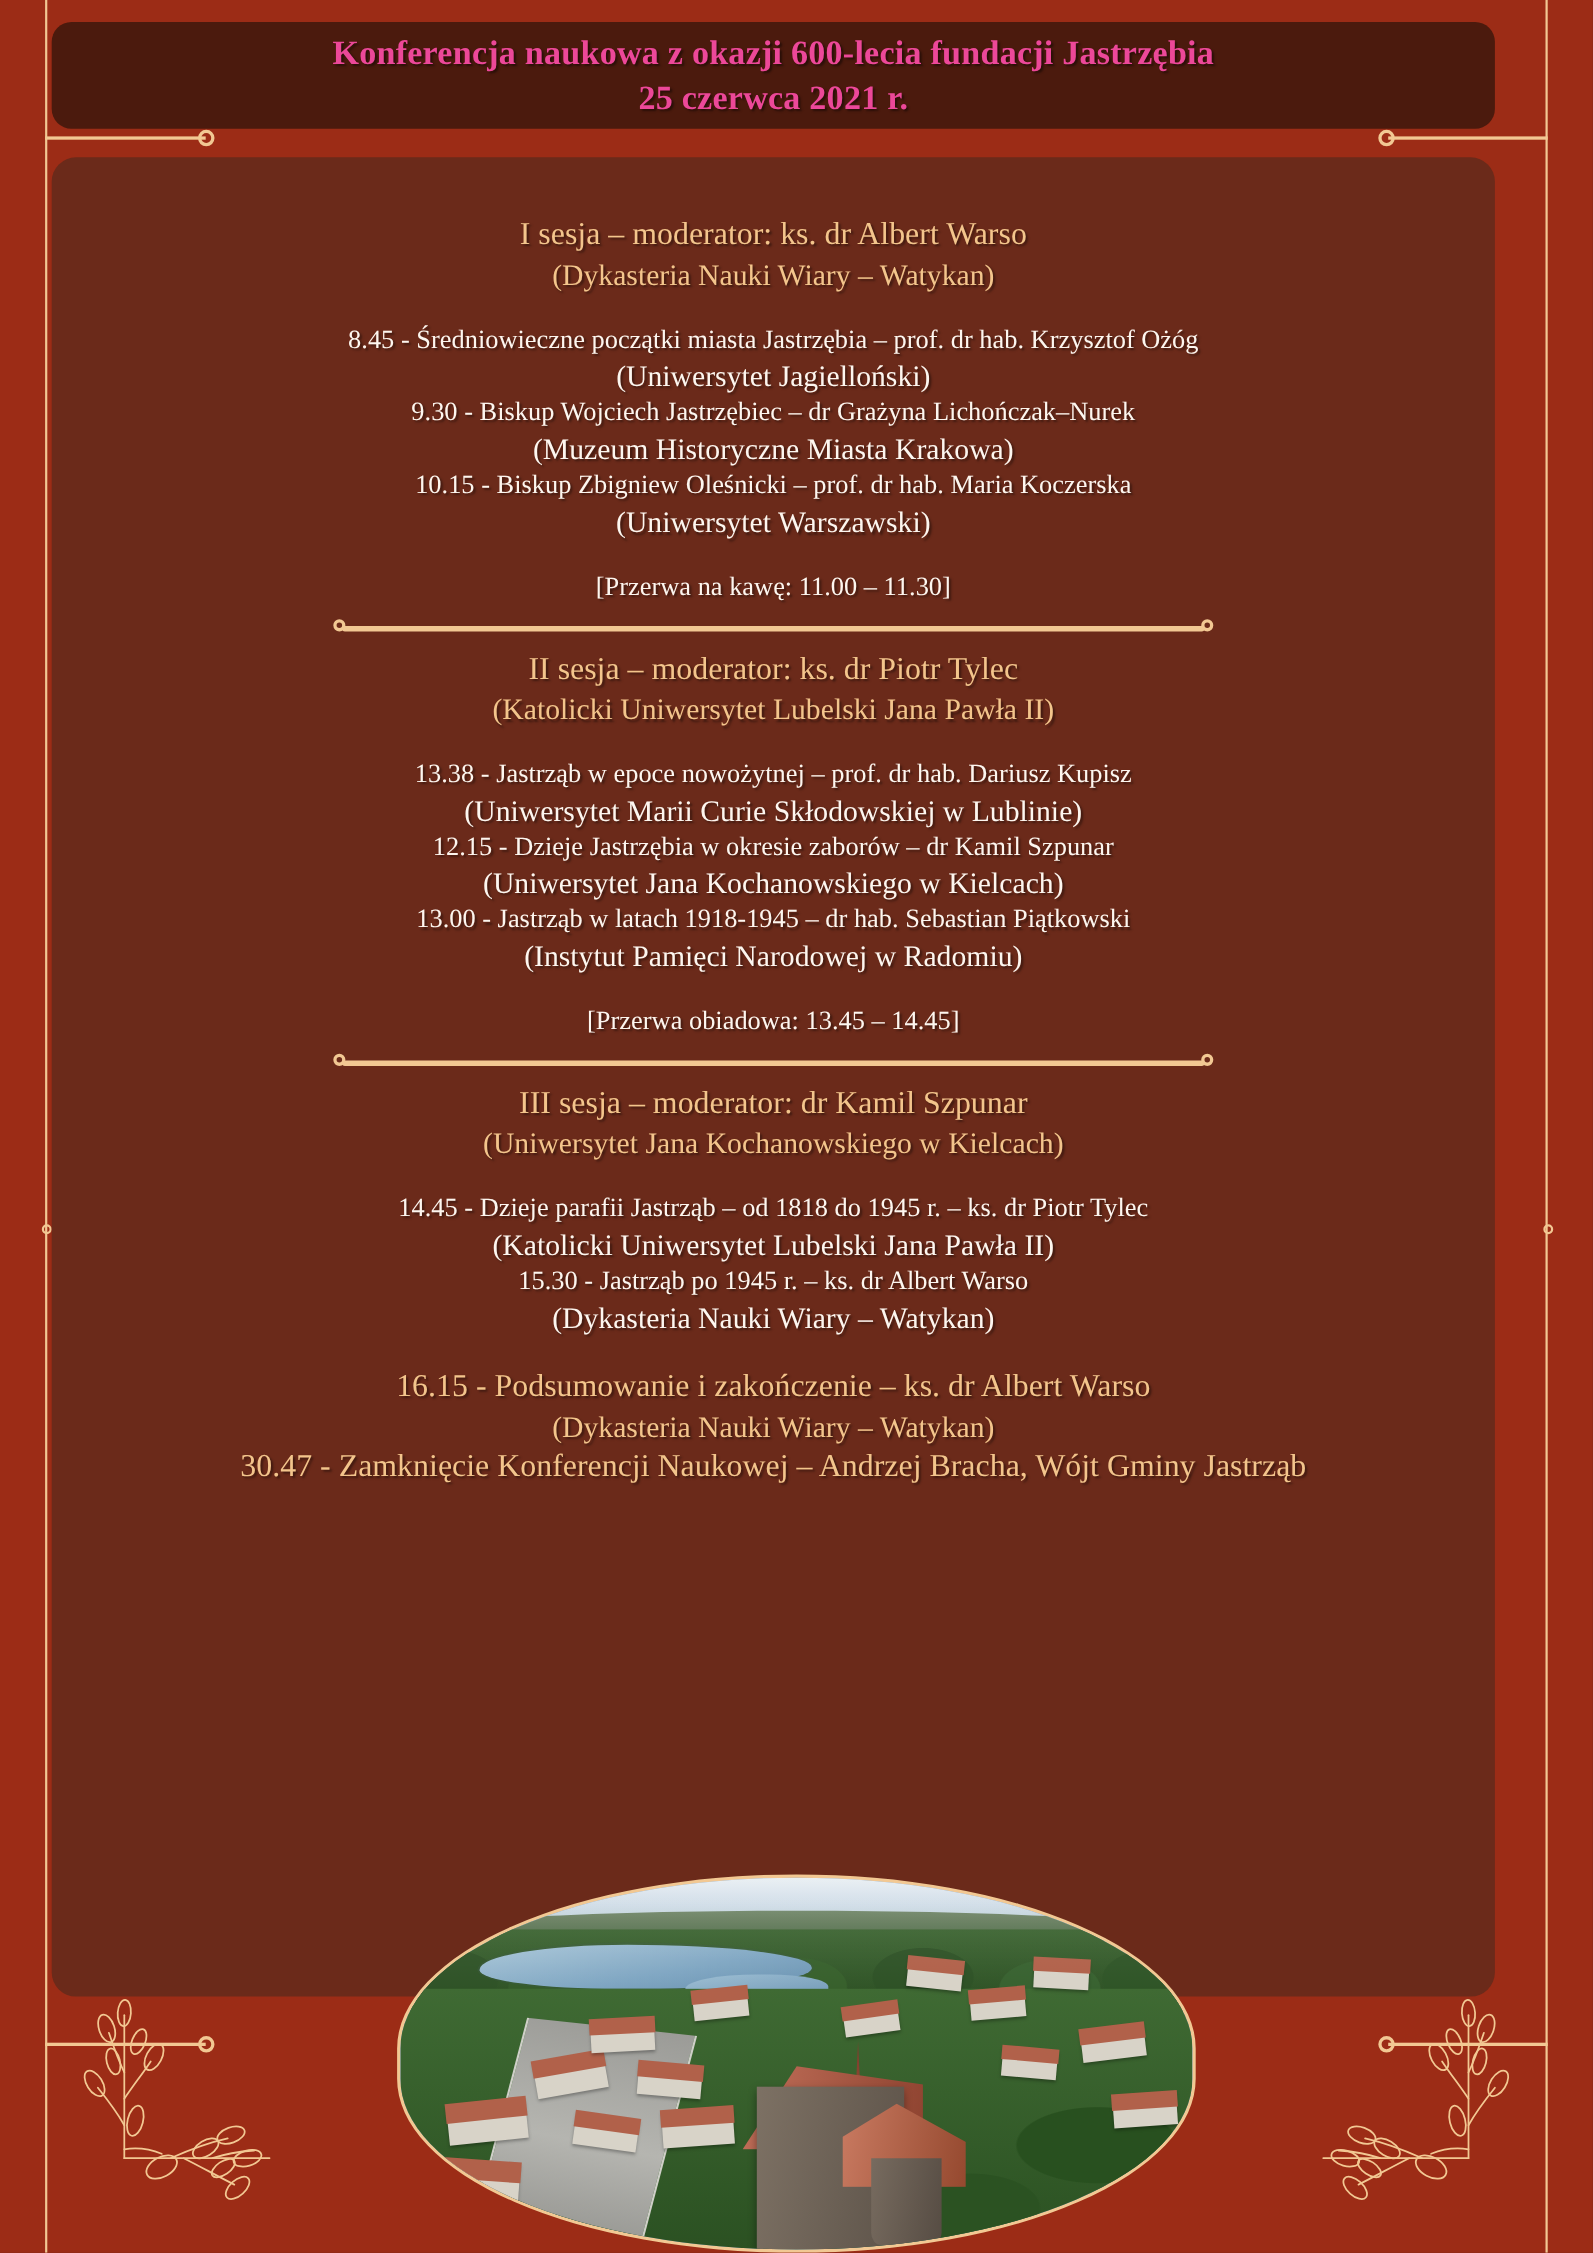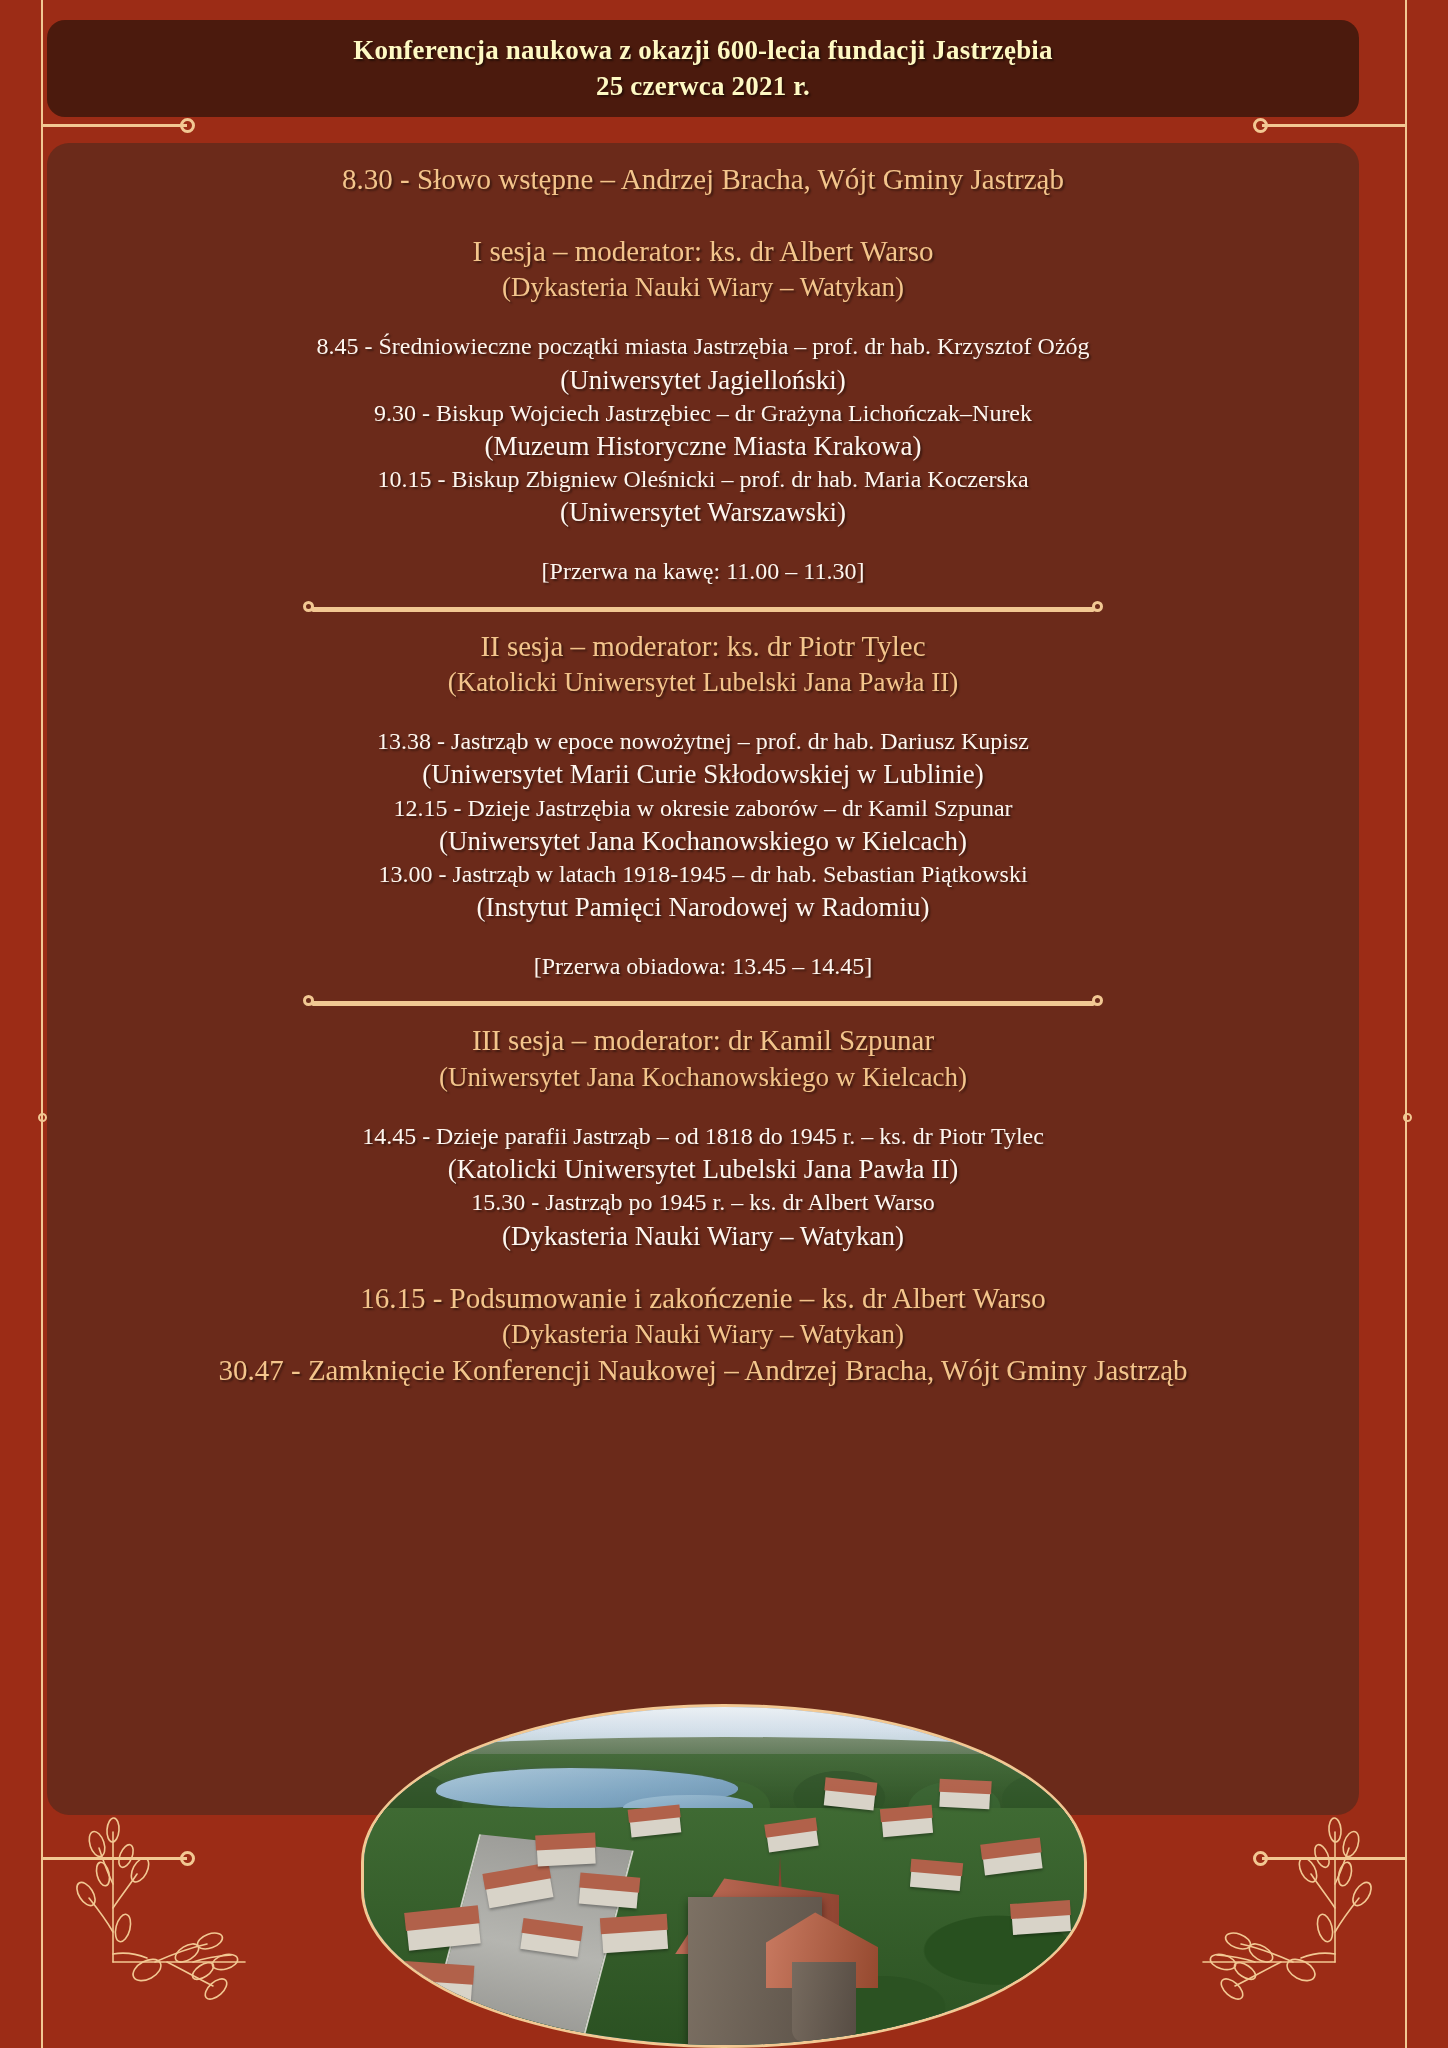--- a/index.html
+++ b/index.html
@@ -81,23 +81,23 @@
     height: 97px;
     background: #4b1a0d;
     border-radius: 18px;
     display: flex;
     flex-direction: column;
     align-items: center;
     justify-content: center;
     z-index: 4;
   }
   .title-line {
-    color: #fef9c3;
+    color: #ec4899;
     font-weight: bold;
-    font-size: 27px;
+    font-size: 31px;
     line-height: 1.32;
     letter-spacing: .2px;
     text-align: center;
     text-shadow: 2px 2px 2px rgba(0,0,0,.45);
     white-space: nowrap;
   }
 
   
   .panel {
     position: absolute;
@@ -306,21 +306,20 @@
 <div class="tick r"></div>
 
 <div class="title-box">
   <div class="title-line">Konferencja naukowa z okazji 600-lecia fundacji Jastrzębia</div>
   <div class="title-line">25 czerwca 2021 r.</div>
 </div>
 
 <div class="panel">
   <div class="program">
 
-    <div class="line gold">8.30 - Słowo wstępne – Andrzej Bracha, Wójt Gminy Jastrząb</div>
 
     <div class="gap-lg"></div>
 
     <div class="line gold">I sesja – moderator: ks. dr Albert Warso</div>
     <div class="line gold sub">(Dykasteria Nauki Wiary – Watykan)</div>
 
     <div class="gap-md"></div>
 
     <div class="line white">8.45 - Średniowieczne początki miasta Jastrzębia – prof. dr hab. Krzysztof Ożóg</div>
     <div class="line white sub">(Uniwersytet Jagielloński)</div>

